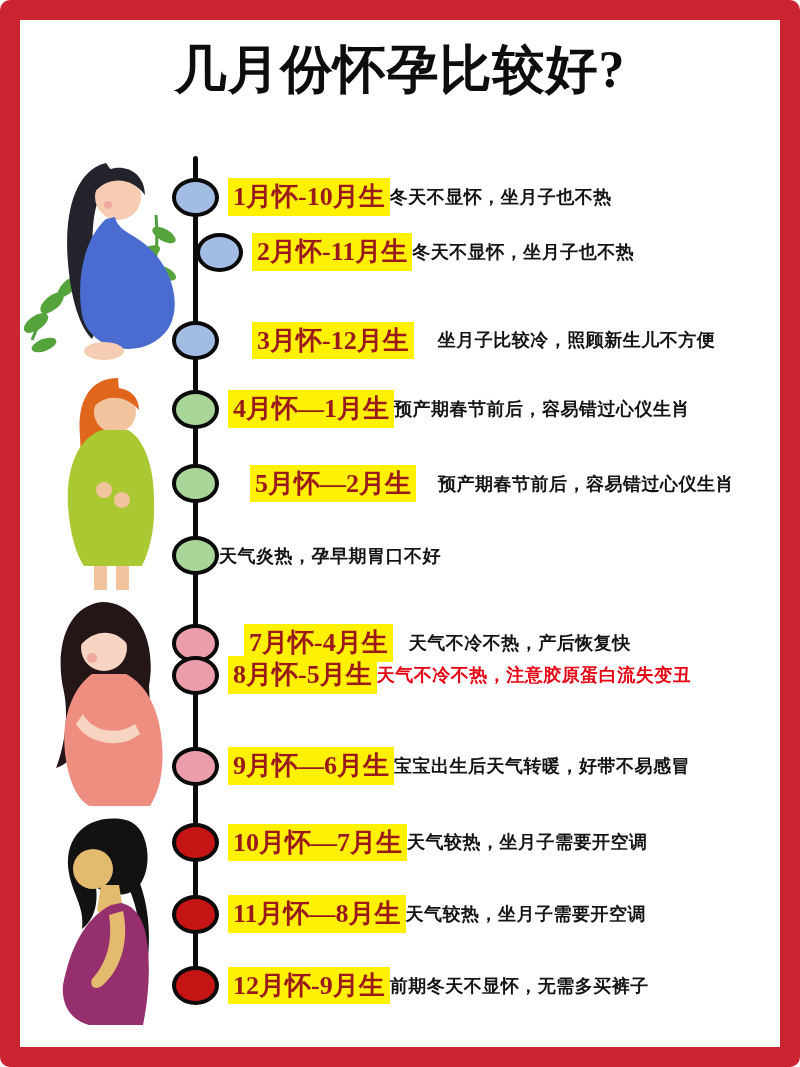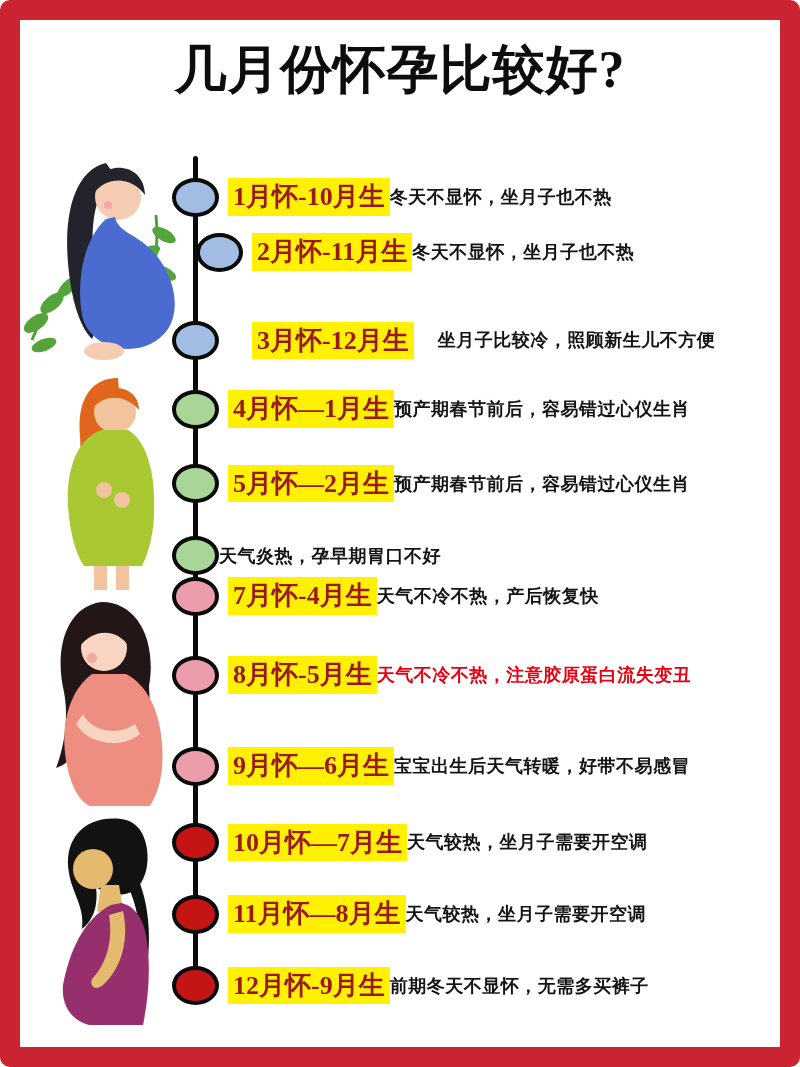--- a/index.html
+++ b/index.html
@@ -139,32 +139,32 @@
     <span class="label">3月怀-12月生</span>
       <span class="desc">坐月子比较冷，照顾新生儿不方便</span>
   </div>
 
   <div class="row" style="top: 373px;">
     <div class="node" style="background: rgb(169, 213, 153);"></div>
     <span class="label">4月怀—1月生</span>
       <span class="desc">预产期春节前后，容易错过心仪生肖</span>
   </div>
 
-  <div class="row" style="top: 447.8px;">
+  <div class="row" style="top: 447.8px; gap: 22px;">
     <div class="node" style="background: rgb(169, 213, 153);"></div>
     <span class="label">5月怀—2月生</span>
       <span class="desc">预产期春节前后，容易错过心仪生肖</span>
   </div>
 
   <div class="row" style="top: 519.5px;">
     <div class="node" style="background: rgb(169, 213, 153);"></div>
       <span class="desc">天气炎热，孕早期胃口不好</span>
   </div>
 
-  <div class="row" style="top: 560px;">
+  <div class="row" style="top: 607px; gap: 16px;">
     <div class="node" style="background: rgb(236, 157, 172);"></div>
     <span class="label">7月怀-4月生</span>
       <span class="desc">天气不冷不热，产后恢复快</span>
   </div>
 
   <div class="row" style="top: 639px;">
     <div class="node" style="background: rgb(236, 157, 172);"></div>
     <span class="label">8月怀-5月生</span>
       <span class="desc warning">天气不冷不热，注意胶原蛋白流失变丑</span>
   </div>

